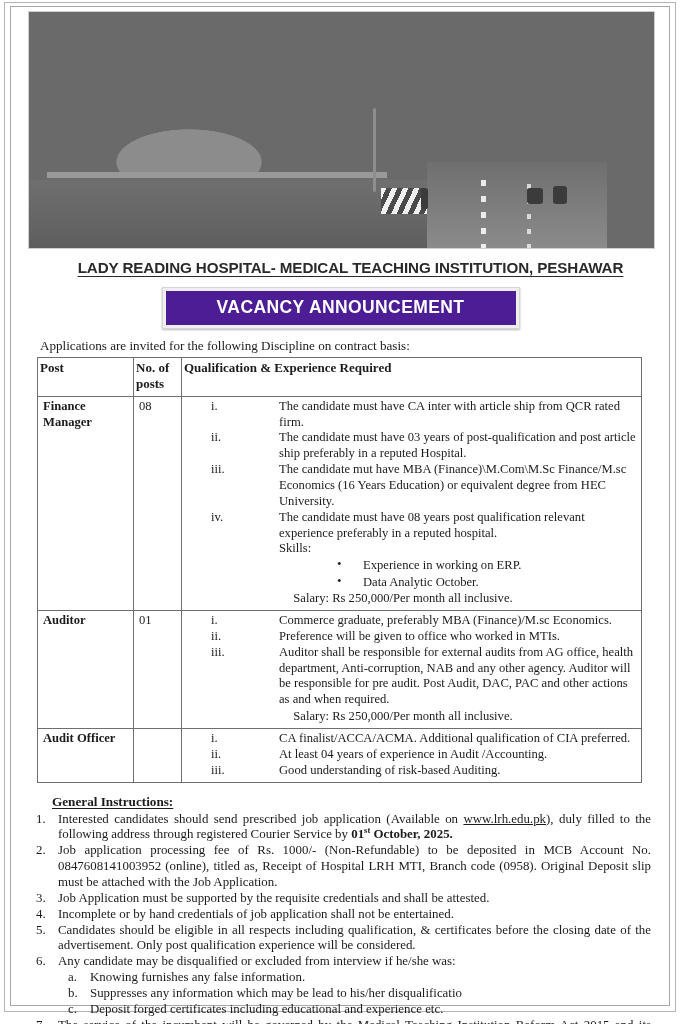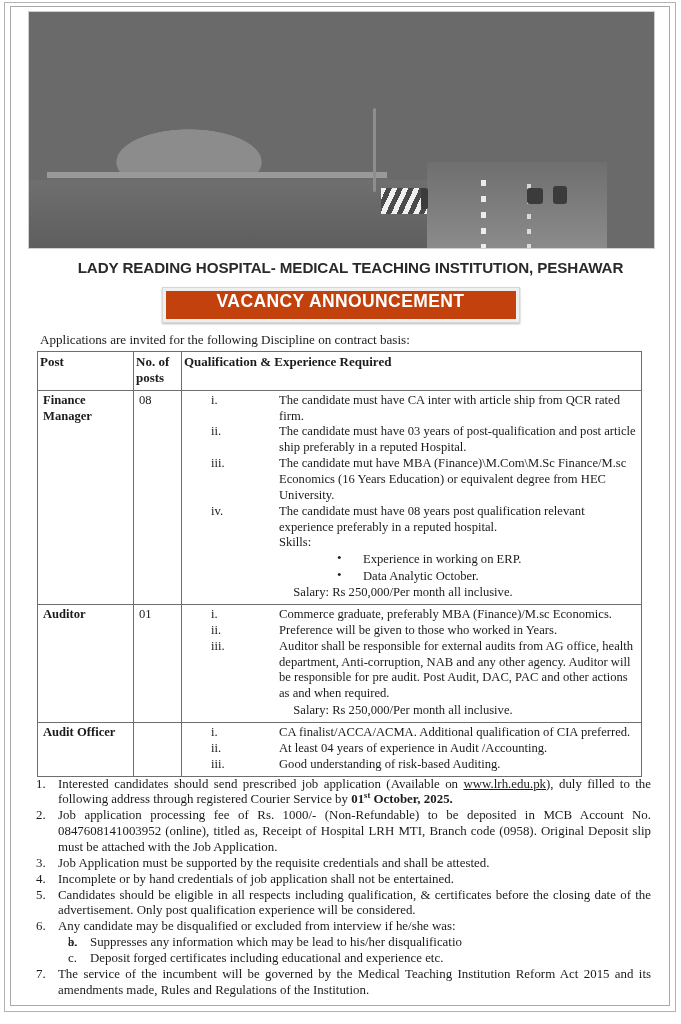--- a/index.html
+++ b/index.html
@@ -116,42 +116,43 @@
 
   
   .org-title {
     margin: 10px 0 0 0;
     text-align: center;
     font-family: "Liberation Sans", sans-serif;
     font-size: 15.2px;
     font-weight: bold;
     letter-spacing: -0.1px;
     color: #2a2a2a;
+    text-decoration: underline;
     text-underline-offset: 3px;
     padding-left: 20px;
   }
 
   .banner-wrap {
     margin: 11px auto 0 auto;
     width: 358px;
     padding: 3px;
     background: #efefef;
     border: 1px solid #d6d6d6;
     box-shadow: 0 1px 2px rgba(0,0,0,.28);
     box-sizing: border-box;
   }
   .banner {
-    background: #c2410c;
+    background: #4c1d95;
     color: #ffffff;
     text-align: center;
     font-family: "Liberation Sans", sans-serif;
     font-size: 17.5px;
     font-weight: bold;
     letter-spacing: .4px;
-    padding: 0 0 7px 0;
+    padding: 6px 0 7px 0;
   }
 
   .intro-line {
     margin: 9px 0 3px 40px;
     font-size: 13.1px;
   }
 
   
   table.vac {
     border-collapse: collapse;
@@ -327,41 +328,42 @@
             <div class="salary-line">Salary: Rs 250,000/Per month all inclusive.</div>
           </td>
         </tr>
 
         <tr>
           <td class="post-cell">Auditor</td>
           <td class="num-cell">01</td>
           <td>
             <ol class="roman">
               <li><span class="rn">i.</span><span>Commerce graduate, preferably MBA (Finance)/M.sc Economics.</span></li>
-              <li><span class="rn">ii.</span><span>Preference will be given to those who worked in Years.</span></li>
+              <li><span class="rn">ii.</span><span>Preference will be given to office who worked in MTIs.</span></li>
               <li><span class="rn">iii.</span><span>Auditor shall be responsible for external audits from AG office, health department, Anti-corruption, NAB and any other agency. Auditor will be responsible for pre audit. Post Audit, DAC, PAC and other actions as and when required.</span></li>
             </ol>
             <div class="salary-line">Salary: Rs 250,000/Per month all inclusive.</div>
           </td>
         </tr>
 
         <tr>
           <td class="post-cell">Audit Officer</td>
           <td class="num-cell"></td>
           <td>
             <ol class="roman">
               <li><span class="rn">i.</span><span>CA finalist/ACCA/ACMA. Additional qualification of CIA preferred.</span></li>
               <li><span class="rn">ii.</span><span>At least 04 years of experience in Audit /Accounting.</span></li>
               <li><span class="rn">iii.</span><span>Good understanding of risk-based Auditing.</span></li>
             </ol>
           </td>
         </tr>
       </tbody>
     </table>
 
+    <div class="gi-head">General Instructions:</div>
     <ol class="gi">
 
       <li>
         <span class="n">1.</span><span>Interested candidates should send prescribed job application (Available on </span><span class="u-link">www.lrh.edu.pk</span><span>), duly filled to the following address through registered Courier Service by </span><span class="bold">01</span><sup class="bold">st</sup><span class="bold"> October, 2025.</span>
       </li>
 
       <li>
         <span class="n">2.</span><span>Job application processing fee of Rs. 1000/- (Non-Refundable) to be deposited in MCB Account No. 0847608141003952 (online), titled as, Receipt of Hospital LRH MTI, Branch code (0958). Original Deposit slip must be attached with the Job Application.</span>
       </li>
 
@@ -373,21 +375,21 @@
         <span class="n">4.</span><span>Incomplete or by hand credentials of job application shall not be entertained.</span>
       </li>
 
       <li>
         <span class="n">5.</span><span>Candidates should be eligible in all respects including qualification, &amp; certificates before the closing date of the advertisement. Only post qualification experience will be considered.</span>
       </li>
 
       <li class="no-just">
         <span class="n">6.</span><span>Any candidate may be disqualified or excluded from interview if he/she was:</span>
         <ol class="sub">
-          <li><span class="sn">a.</span></li>
+          <li><span class="sn">a.</span><span>Knowing furnishes any false information.</span></li>
           <li><span class="sn">b.</span><span>Suppresses any information which may be lead to his/her disqualificatio</span></li>
           <li><span class="sn">c.</span><span>Deposit forged certificates including educational and experience etc.</span></li>
         </ol>
       </li>
 
       <li>
         <span class="n">7.</span><span>The service of the incumbent will be governed by the Medical Teaching Institution Reform Act 2015 and its amendments made, Rules and Regulations of the Institution.</span>
       </li>
 
     </ol>

